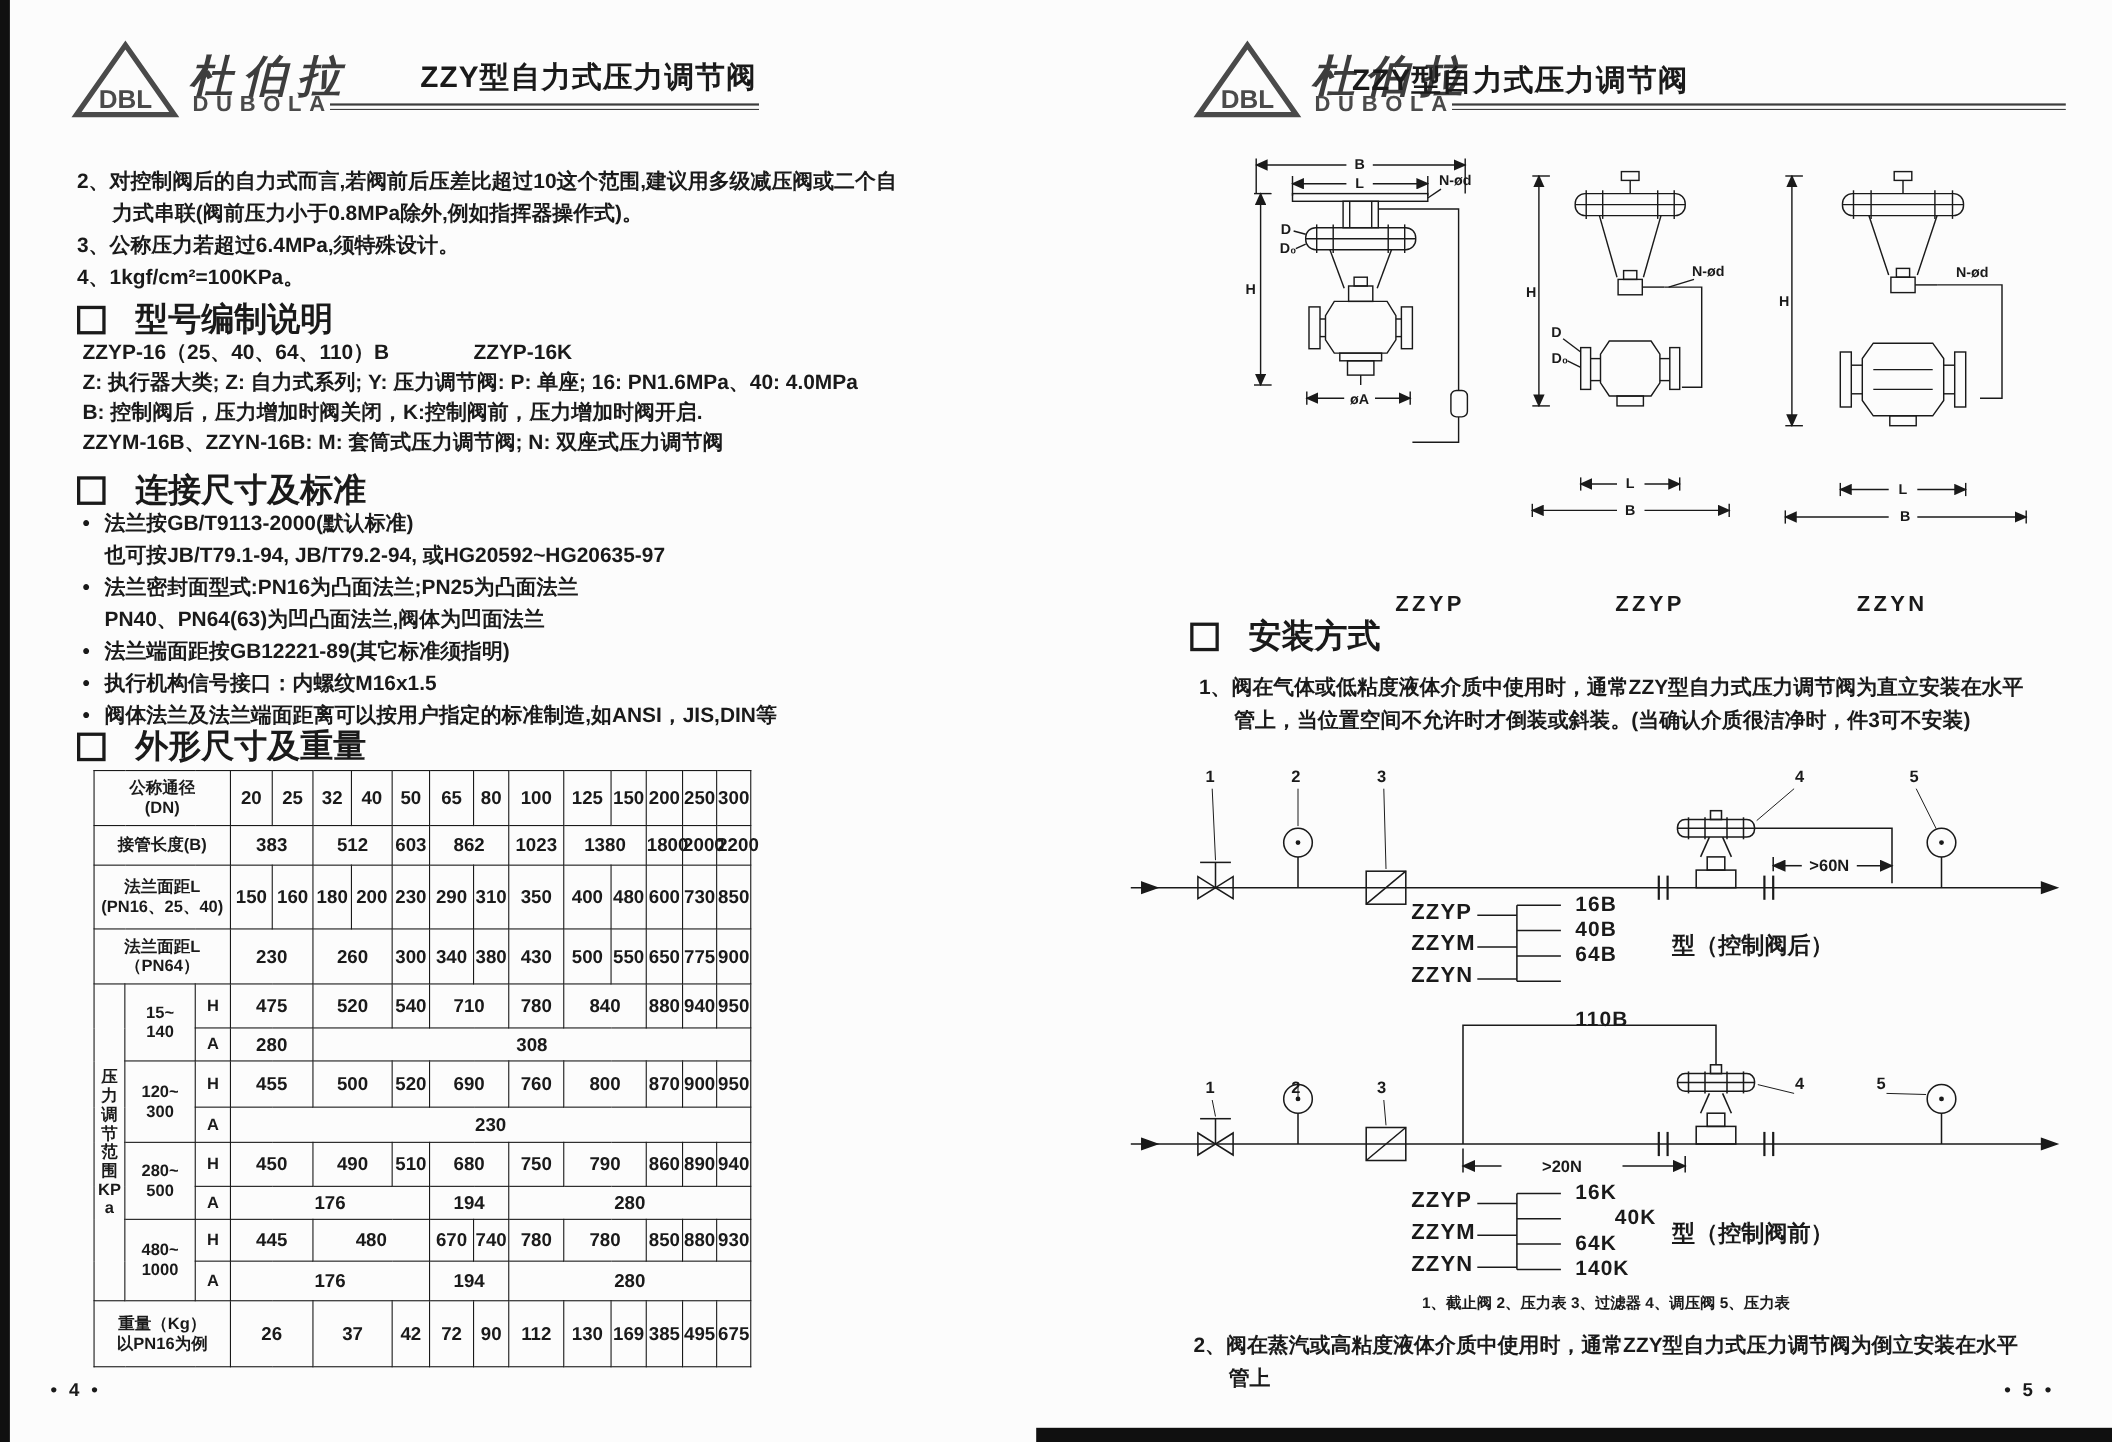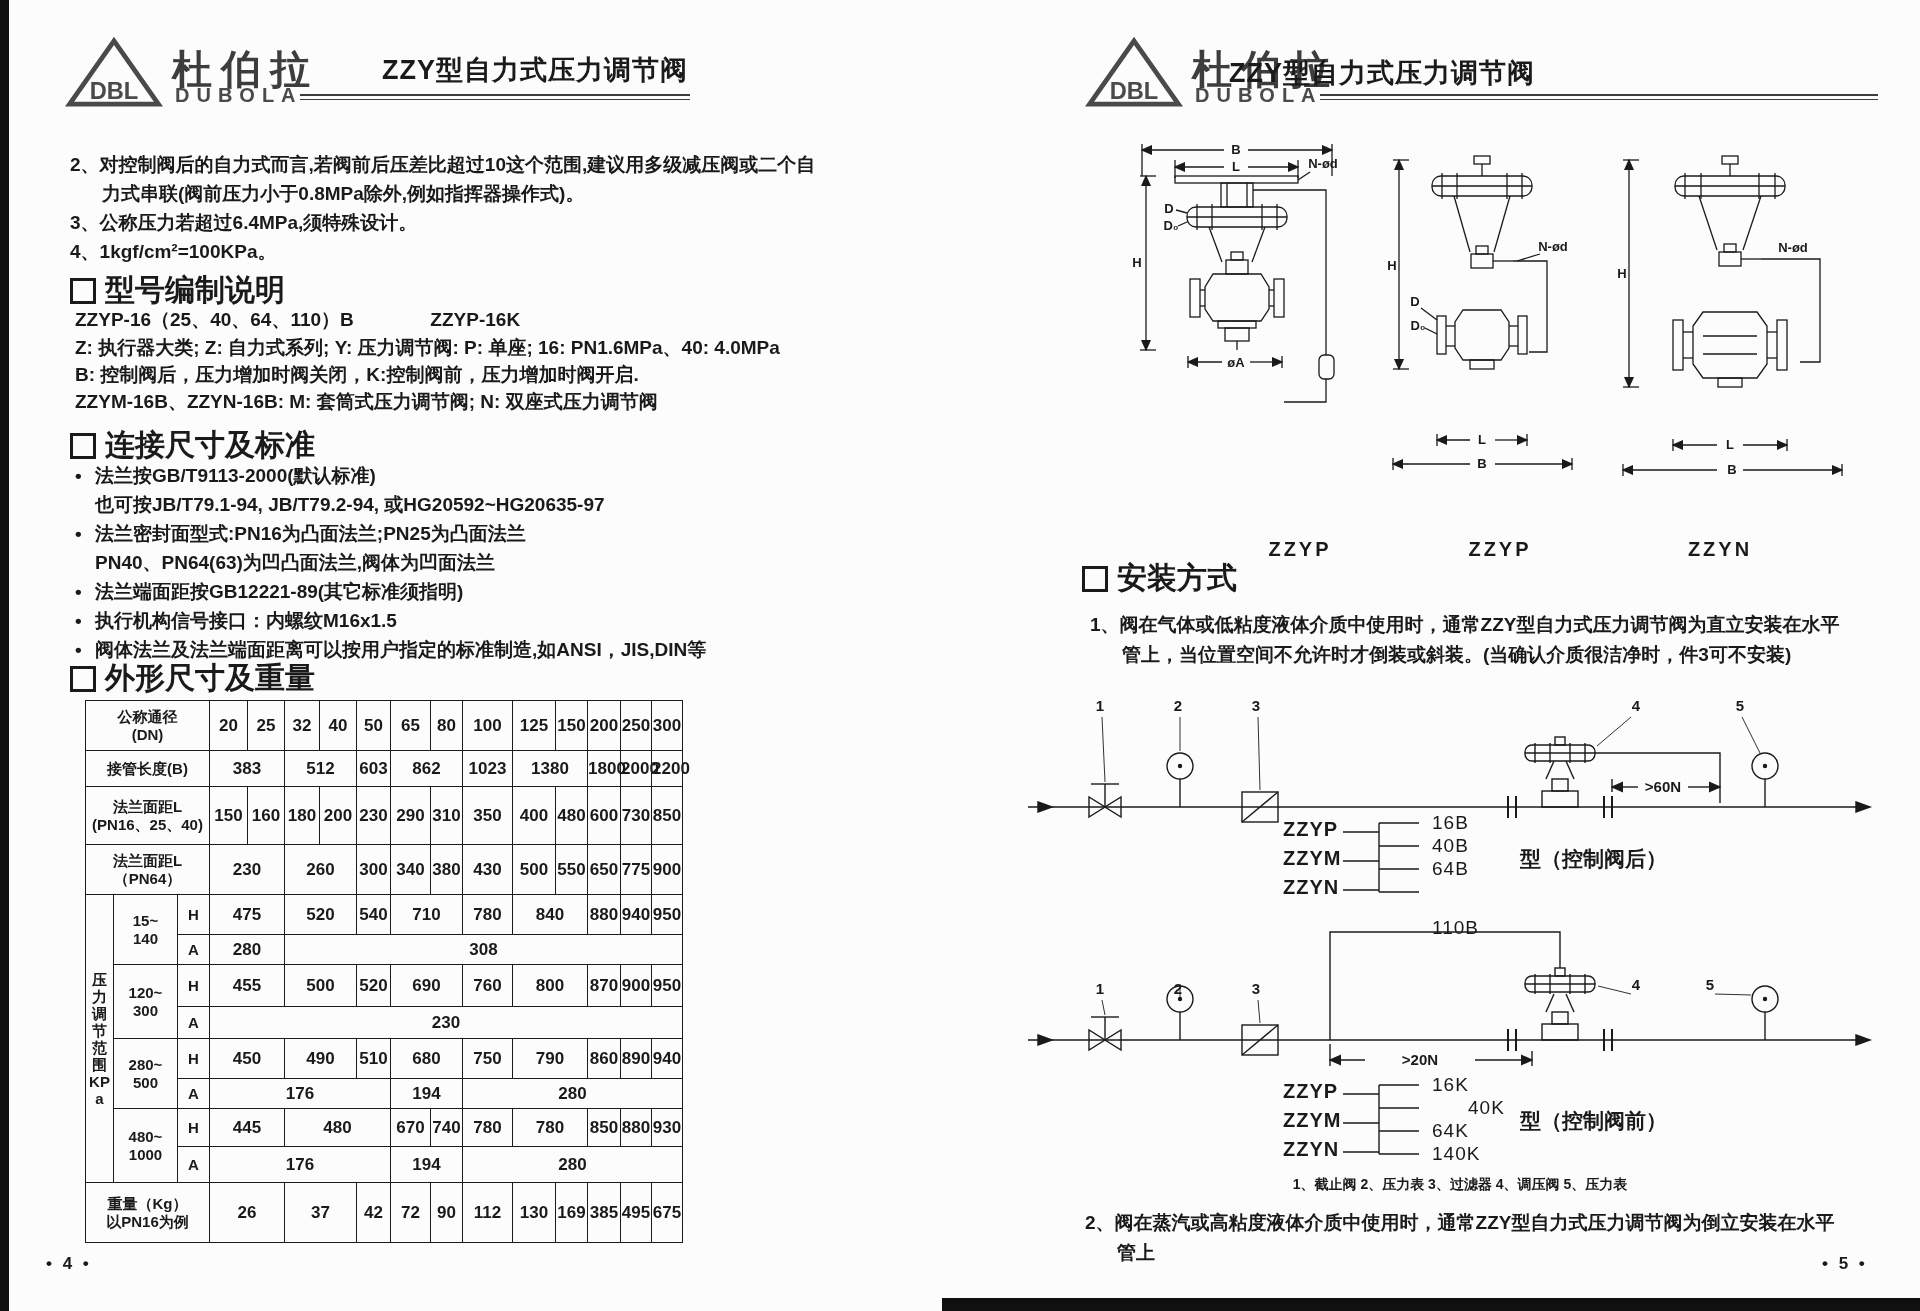--- a/index.html
+++ b/index.html
@@ -1,27 +1,27 @@
 <!DOCTYPE html>
 <html lang="zh"><head>
 <meta charset="utf-8">
 <style>
   html,body{margin:0;padding:0;background:#e8e8e8;}
   .sheet{position:relative;width:1920px;height:1311px;background:#fcfcfc;overflow:hidden;
          font-family:"Liberation Sans","DejaVu Sans",sans-serif;color:#1a1a1a;}
   .abs{position:absolute;}
   .edge{background:#101010;}
   
-  .brandcn{font-size:40px;font-weight:800;letter-spacing:9px;color:#3d3d3d;}
+  .brandcn{font-size:40px;font-weight:800;letter-spacing:9px;color:#3d3d3d;font-style:italic;}
   .branden{font-size:20px;font-weight:700;letter-spacing:7px;color:#4a4a4a;}
   .ptitle{font-size:27px;font-weight:800;text-align:right;letter-spacing:1px;}
   .rule{height:3px;border-top:2.5px solid #3d3d3d;border-bottom:1.5px solid #3d3d3d;}
   
   .txt{font-size:19px;font-weight:600;white-space:nowrap;}
-  .h1{display:flex;align-items:center;gap:9px;font-size:30px;font-weight:800;white-space:nowrap;}
+  .h1{display:flex;align-items:center;gap:27px;font-size:30px;font-weight:800;white-space:nowrap;}
   .sq{width:20px;height:20px;border:3px solid #1a1a1a;flex:0 0 auto;}
   .bullet{display:inline-block;width:20px;font-weight:800;}
   
   .dimtable{border-collapse:collapse;table-layout:fixed;width:597px;}
   .dimtable td{border:1.6px solid #1a1a1a;text-align:center;vertical-align:middle;
                font-size:17px;font-weight:700;padding:0;white-space:pre-line;line-height:1.15;}
   .dimtable td.th{font-size:15px;font-weight:700;}
   .dimtable td.vert{font-size:15px;line-height:17px;padding:2px 1px;word-break:break-all;white-space:pre-line;}
   .dimtable tr:nth-child(1){height:50px}.dimtable tr:nth-child(2){height:36px}
   .dimtable tr:nth-child(3){height:58px}.dimtable tr:nth-child(4){height:50px}
@@ -30,21 +30,21 @@
   .dimtable tr:nth-child(9){height:40px}.dimtable tr:nth-child(10){height:30px}
   .dimtable tr:nth-child(11){height:38px}.dimtable tr:nth-child(12){height:36px}
   .dimtable tr:nth-child(13){height:60px}
   
   svg{overflow:visible;}
   .figtext text{font-family:"Liberation Sans","DejaVu Sans",sans-serif;font-size:13px;font-weight:700;
                 fill:#1a1a1a;text-anchor:middle;stroke:none;}
   .ctext text{font-family:"Liberation Sans","DejaVu Sans",sans-serif;font-size:15px;font-weight:700;
               fill:#1a1a1a;text-anchor:middle;stroke:none;}
   .mono{font-size:20px;font-weight:800;letter-spacing:1px;white-space:nowrap;}
-  .code{font-size:19px;font-weight:400;letter-spacing:1px;white-space:nowrap;}
+  .code{font-size:19px;font-weight:700;letter-spacing:1px;white-space:nowrap;}
   .caption{font-size:20px;font-weight:800;letter-spacing:3px;text-align:center;}
   .pnum{font-size:17px;font-weight:700;letter-spacing:3px;}
   .legend{font-size:14px;font-weight:700;text-align:center;white-space:nowrap;}
 </style>
 </head>
 <body>
 
 <div class="sheet">
 
   <div class="abs edge" style="left:0;top:0;width:9px;height:1311px;"></div>

